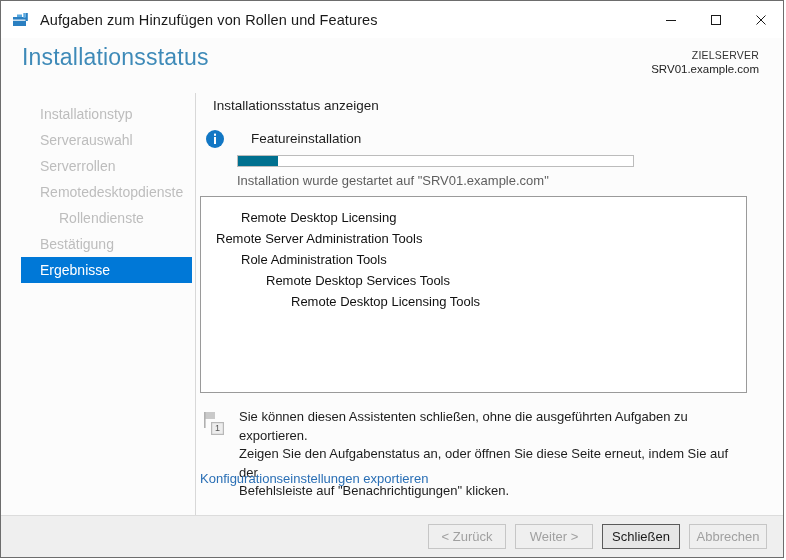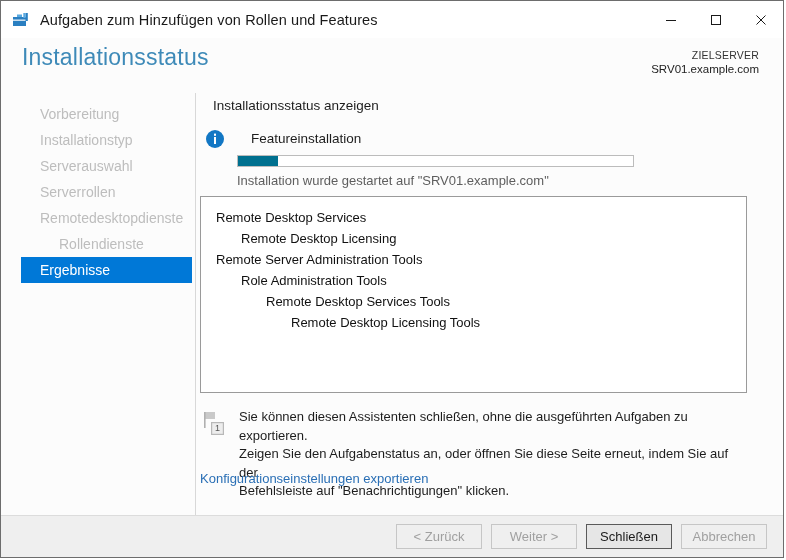--- a/index.html
+++ b/index.html
@@ -257,21 +257,21 @@
     height: 42px;
     background: #efefef;
     border-top: 1px solid #dcdcdc;
     display: flex;
     align-items: center;
     justify-content: flex-end;
     padding-right: 16px;
     box-sizing: border-box;
   }
   .btn {
-    width: 86px;
+    width: 78px;
     height: 25px;
     font-size: 13px;
     font-family: "Liberation Sans", sans-serif;
     background: #efefef;
     border: 1px solid #c6c6c6;
     color: #a0a0a0;
     margin-left: 9px;
     padding: 0;
     box-sizing: border-box;
     line-height: 23px;
@@ -323,26 +323,26 @@
     <div class="page-title">Installationsstatus</div>
     <div class="target-server">
       <span class="target-label">ZIELSERVER</span>
       <span class="target-name">SRV01.example.com</span>
     </div>
   </div>
 
   <div class="body-area">
 
     <div class="sidebar">
-      <div class="nav-item">Vorbereitung</div>
       <div class="nav-item">Installationstyp</div>
       <div class="nav-item">Serverauswahl</div>
       <div class="nav-item">Serverrollen</div>
       <div class="nav-item">Remotedesktopdienste</div>
       <div class="nav-item indent">Rollendienste</div>
+      <div class="nav-item">Bestätigung</div>
       <div class="nav-item selected">Ergebnisse</div>
     </div>
 
     <div class="content">
 
       <div class="content-heading">Installationsstatus anzeigen</div>
 
       <div class="info-row">
         <span class="info-icon">
           <svg width="20" height="20" viewBox="0 0 20 20">
@@ -353,21 +353,20 @@
         </span>
         <span class="info-label">Featureinstallation</span>
       </div>
 
       <div class="progress-outer">
         <div class="progress-fill" id="progress-fill" style="width: 10%; background: rgb(0, 112, 143);"></div>
       </div>
       <div class="progress-status">Installation wurde gestartet auf "SRV01.example.com"</div>
 
       <div class="listbox">
-        <div class="tree-item lvl0">Remote Desktop Services</div>
         <div class="tree-item lvl1">Remote Desktop Licensing</div>
         <div class="tree-item lvl0">Remote Server Administration Tools</div>
         <div class="tree-item lvl1">Role Administration Tools</div>
         <div class="tree-item lvl2">Remote Desktop Services Tools</div>
         <div class="tree-item lvl3">Remote Desktop Licensing Tools</div>
       </div>
 
       <div class="note-block">
         <span class="flag-icon">
           <svg width="26" height="28" viewBox="0 0 26 28">

